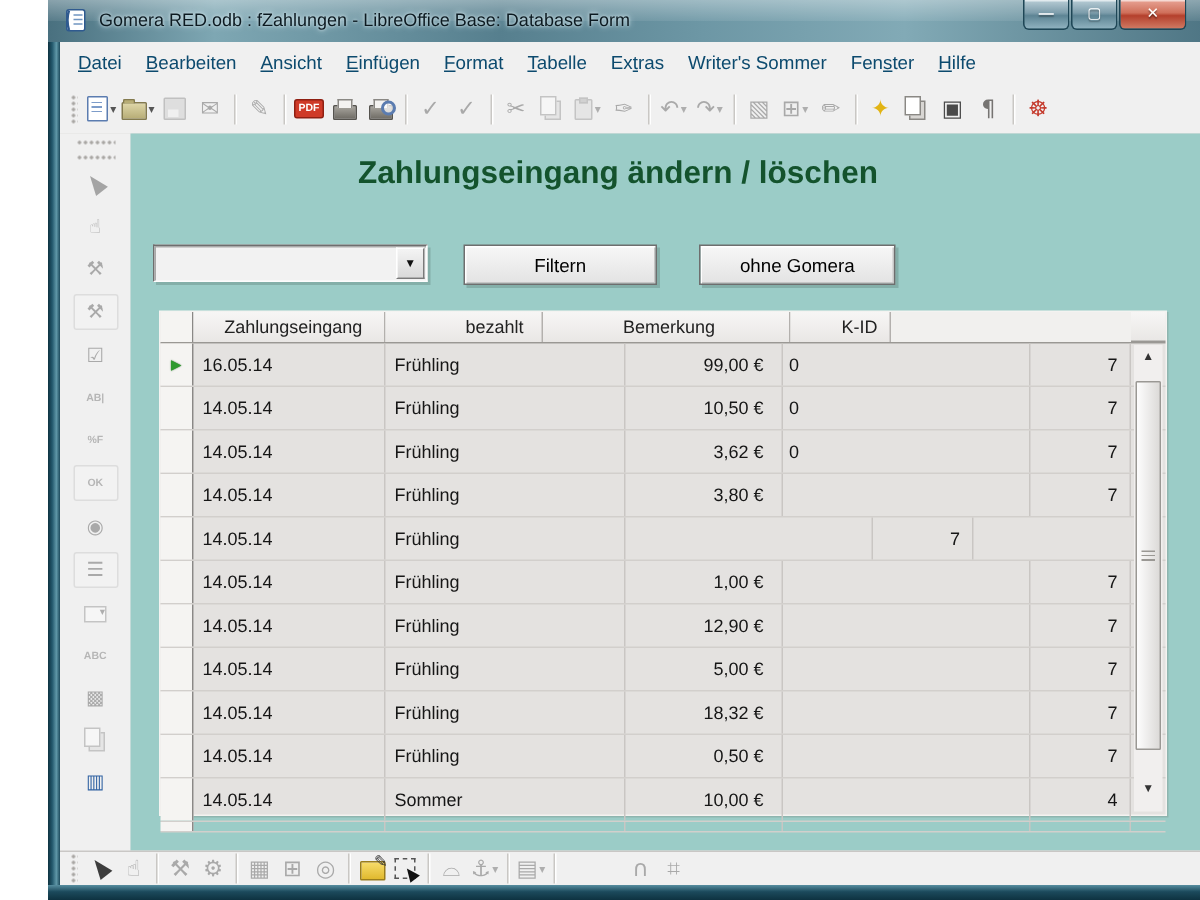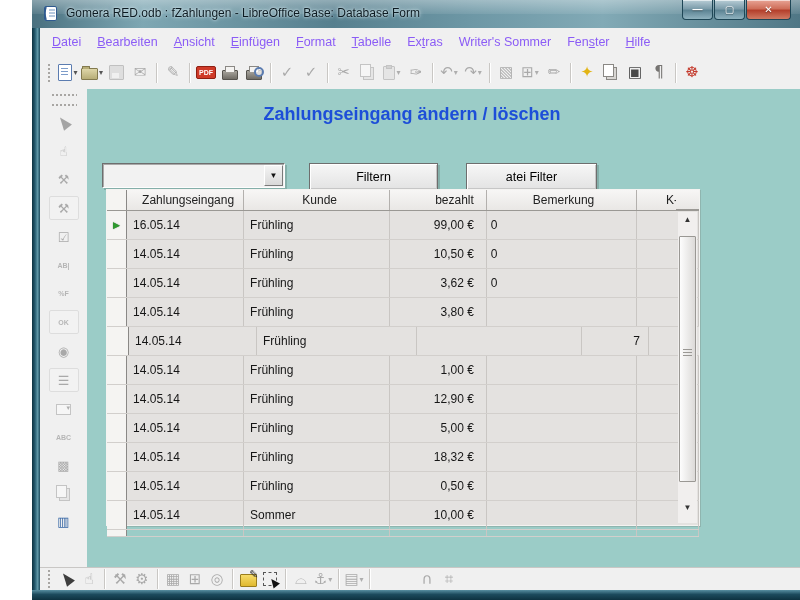--- a/index.html
+++ b/index.html
@@ -22,21 +22,21 @@
   .wbtn span{line-height:1;font-weight:bold;text-shadow:0 1px 1px rgba(0,0,0,.4);}
   .border-left{position:absolute;left:0;top:28px;bottom:0;width:8px;
     background:linear-gradient(90deg,#0e3240 0%,#23586c 35%,#5f97a7 70%,#1c4a5c 100%);}
   .border-right{position:absolute;right:0;top:28px;bottom:0;width:18px;
     background:linear-gradient(90deg,#9fc2c9 0%,#306579 25%,#123d4d 55%,#3a7084 80%,#16404f 100%);}
   .border-bottom{position:absolute;left:0;bottom:0;right:0;height:10px;
     background:linear-gradient(180deg,#57previous,#000);background:linear-gradient(180deg,#578ea0 0%,#1c4a5c 45%,#0e3240 100%);}
   
   .menubar{position:absolute;left:8px;right:18px;top:28px;height:28px;background:#f0f0f0;display:flex;align-items:center;
     border-bottom:1px solid #e2e2e2;padding-left:4px;}
-  .menu-item{padding:4px 8px;font-size:12.5px;color:#8b5cf6;white-space:nowrap;}
+  .menu-item{padding:4px 8px;font-size:12.5px;color:#0c4a6e;white-space:nowrap;}
   .menu-item u{text-decoration:underline;}
   
   .toolbar{position:absolute;left:8px;right:18px;top:56px;height:33px;background:#f0f0f0;display:flex;align-items:center;
     border-bottom:1px solid #d5d3d1;padding-left:3px;}
   .toolbar-bottom{position:absolute;left:8px;right:18px;bottom:10px;height:22px;background:#f0f0f0;display:flex;align-items:center;
     border-top:1px solid #c9c7c5;padding-left:3px;}
   .grip-v{width:5px;height:20px;margin:0 4px;background-image:radial-gradient(circle,#a8a6a3 1px,transparent 1.2px);background-size:4px 4px;}
   .tbtn{width:24px;height:24px;display:flex;align-items:center;justify-content:center;position:relative;border-radius:2px;}
   .toolbar-bottom .tbtn{width:22px;height:19px;}
   .tbtn .glyph{font-size:15px;color:#4a4a4a;line-height:1;font-family:"DejaVu Sans",sans-serif;}
@@ -72,32 +72,32 @@
   .k-design:before{content:"✎";position:absolute;right:-3px;top:-7px;font-size:11px;color:#333;}
   
   .left-toolbar{position:absolute;left:8px;top:89px;width:47px;bottom:32px;background:#f0f0f0;border-right:1px solid #e4e2e0;
     display:flex;flex-direction:column;align-items:center;}
   .grip-h{width:26px;height:4px;margin:4px 0 2px 0;background-image:radial-gradient(circle,#a8a6a3 1px,transparent 1.2px);background-size:4px 4px;}
   .left-toolbar .tbtn{width:24px;height:22px;margin:3px 0;}
   .left-toolbar .tbtn .glyph{font-size:13px;}
   .left-toolbar .tbtn .txt{font-size:7px;}
   
   .content{position:absolute;left:55px;top:89px;width:720px;bottom:32px;background:#9bccc7;}
-  .form-title{position:absolute;left:0;right:70px;top:15px;text-align:center;font-size:18px;font-weight:bold;color:#1d4ed8;}
+  .form-title{position:absolute;left:0;right:70px;top:15px;text-align:center;font-size:21px;font-weight:bold;color:#14532d;}
   .combo{position:absolute;left:15px;top:74px;width:181px;height:23px;background:#f2f2f2;
     border:1px solid;border-color:#6e6e6e #fdfdfd #fdfdfd #6e6e6e;box-shadow:inset 1px 1px 0 #a9a9a9,2px 2px 0 rgba(90,120,115,.35);}
   .combo-btn{position:absolute;right:1px;top:1px;bottom:1px;width:17px;background:linear-gradient(180deg,#f4f4f4,#d9d9d9);
     border:1px solid;border-color:#fff #7a7a7a #7a7a7a #fff;display:flex;align-items:center;justify-content:center;font-size:8px;color:#111;}
   .pushbtn{position:absolute;top:74px;height:25px;background:linear-gradient(180deg,#f7f7f7,#e3e3e3);
     border:1px solid #6e6e6e;box-shadow:inset 1px 1px 0 #fff,inset -1px -1px 0 #c6c6c6,2px 2px 0 rgba(90,120,115,.35);
     display:flex;align-items:center;justify-content:center;font-size:12.5px;color:#000;}
   .btn-filtern{left:222px;width:127px;}
   .btn-ohne{left:379px;width:129px;}
   
-  .grid{position:absolute;left:20px;top:101px;width:592px;height:335px;background:#e4e2e0;
+  .grid{position:absolute;left:20px;top:119px;width:670px;height:335px;background:#e4e2e0;
     box-shadow:0 0 0 1px #f4f3f1,1px 1px 0 1px #8fb5af;font-size:12px;color:#161616;}
   .hrow{display:flex;height:20px;background:#f1f0ee;border-bottom:1px solid #9a9894;}
   .hcell{display:flex;align-items:center;justify-content:center;border-right:1px solid #b3b0ad;box-sizing:border-box;
     font-size:12px;color:#222;background:linear-gradient(180deg,#f7f6f5,#e9e7e5);}
   .trow{display:flex;height:28px;border-bottom:1px solid #d2cfcc;}
   .tcell{display:flex;align-items:center;border-right:1px solid #c9c6c3;box-sizing:border-box;overflow:hidden;white-space:nowrap;}
   .col-sel{width:22px;background:#f5f4f2;border-right:1px solid #8a8886;justify-content:center;}
   .col-date{width:128px;padding-left:6px;}
   .col-kunde{width:160px;padding-left:6px;}
   .col-bez{width:105px;justify-content:flex-end;padding-right:12px;}
@@ -303,27 +303,26 @@
   <div class="content">
     <div class="form-title">Zahlungseingang ändern / löschen</div>
 
     <div class="combo">
       <span></span>
       <div class="combo-btn">
           <span>▼</span>
         </div>
     </div>
     <div class="pushbtn btn-filtern">Filtern</div>
-    <div class="pushbtn btn-ohne">atei Filter</div>
+    <div class="pushbtn btn-ohne">ohne Gomera</div>
 
     <div class="grid" id="grid">
       <div class="hrow">
           <div class="hcell col-sel"></div>
           <div class="hcell col-date">Zahlungseingang</div>
-          <div class="hcell col-kunde">Kunde</div>
           <div class="hcell col-bez">bezahlt</div>
           <div class="hcell col-bem">Bemerkung</div>
           <div class="hcell col-kid">K-ID</div>
         </div>
         <div class="trow">
           <div class="tcell col-sel">
             <span class="cur-rec">▶</span>
           </div>
           <div class="tcell col-date">16.05.14</div>
           <div class="tcell col-kunde">Frühling</div>

